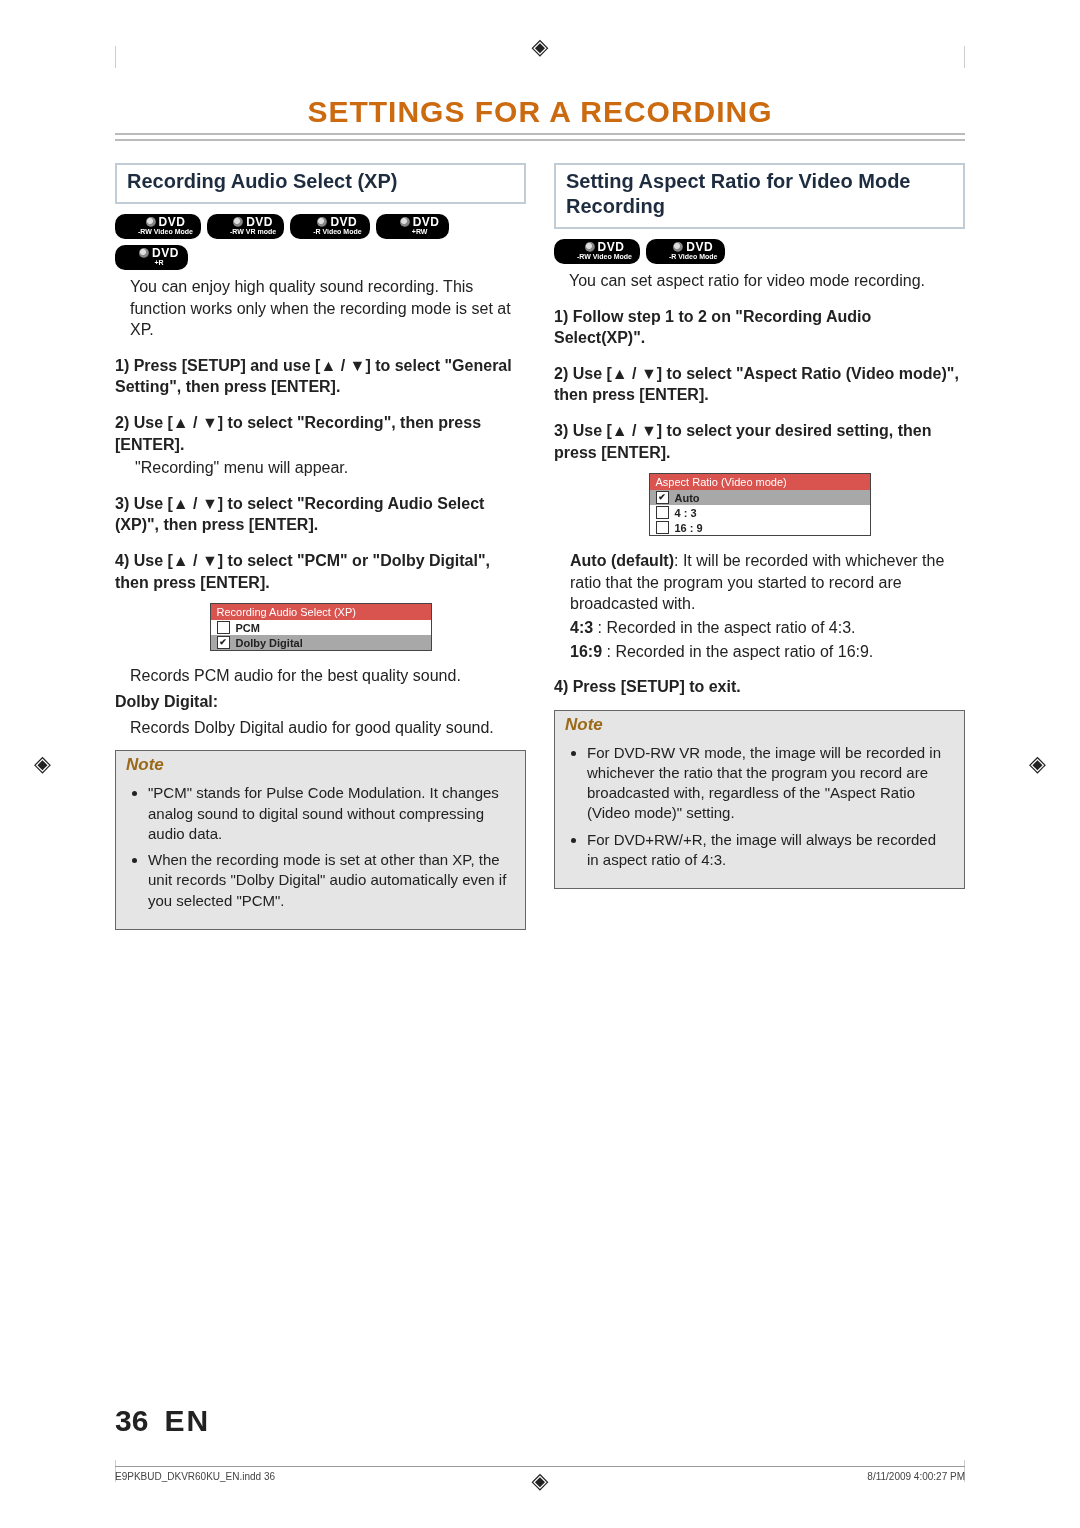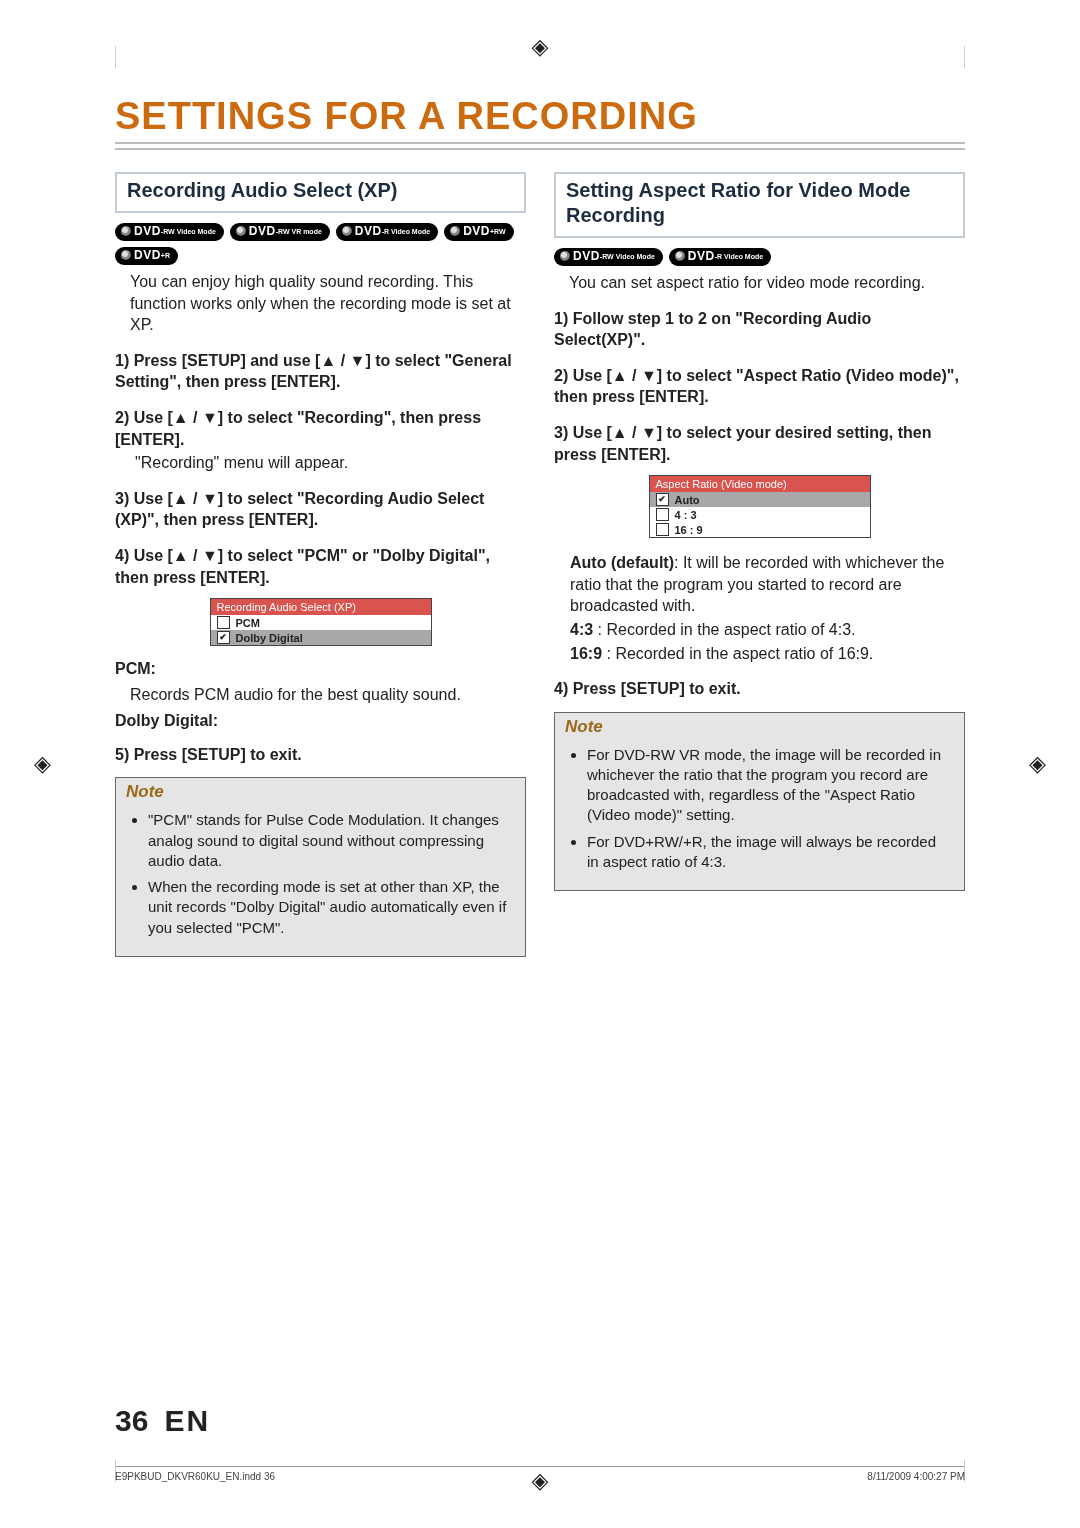--- a/index.html
+++ b/index.html
@@ -26,22 +26,23 @@
   .crop-bottom { bottom: 34px; }
   .crop-side {
     position: absolute;
     font-size: 22px;
     color: #222;
   }
   .crop-left  { left: 34px; top: 50%; transform: translateY(-50%); }
   .crop-right { right: 34px; top: 50%; transform: translateY(-50%); }
 
   h1.pageTitle {
-    font-weight: 700;
-    font-size: 38px;
+    text-align: center;
+    font-weight: 700;
+    font-size: 30px;
     letter-spacing: 1px;
     color: #cc6a10;
     margin: 0 0 4px 0;
   }
   .titleRule {
     border-top: 2px solid #bbb;
     border-bottom: 2px solid #bbb;
     height: 4px;
     margin-bottom: 22px;
   }
@@ -69,25 +70,25 @@
   .discRow {
     display: flex;
     gap: 6px;
     margin: 8px 0 6px 0;
     flex-wrap: wrap;
   }
   .disc {
     background: #000;
     color: #fff;
     border-radius: 10px;
-    padding: 2px 8px 4px 6px;
+    padding: 2px 8px 4px 23px;
     font-size: 10px;
     line-height: 1;
     display: flex;
-    flex-direction: row;
+    flex-direction: column;
     align-items: center;
     position: relative;
     min-width: 42px;
   }
   .disc .discTop {
     font-size: 12px;
     font-weight: 700;
     letter-spacing: 0.5px;
     display: flex;
     align-items: center;
@@ -305,25 +306,24 @@
         <div class="menuRow">
           <span class="chk"></span>
           <span>PCM</span>
         </div>
         <div class="menuRow menuRowSel">
           <span class="chk">✔</span>
           <span>Dolby Digital</span>
         </div>
       </div>
 
-      <div class="defHead">PCM:</div>
       <div class="body">Records PCM audio for the best quality sound.</div>
       <div class="defHead">Dolby Digital:</div>
-
-      <div class="step">5) Press [SETUP] to exit.</div>
+      <div class="body">Records Dolby Digital audio for good quality sound.</div>
+
 
       <div class="noteBox">
         <div class="noteTitle">Note</div>
         <ul>
           <li>"PCM" stands for Pulse Code Modulation. It changes analog sound to digital sound without compressing audio data.</li>
           <li>When the recording mode is set at other than XP, the unit records "Dolby Digital" audio automatically even if you selected "PCM".</li>
         </ul>
       </div>
     </div>
 

